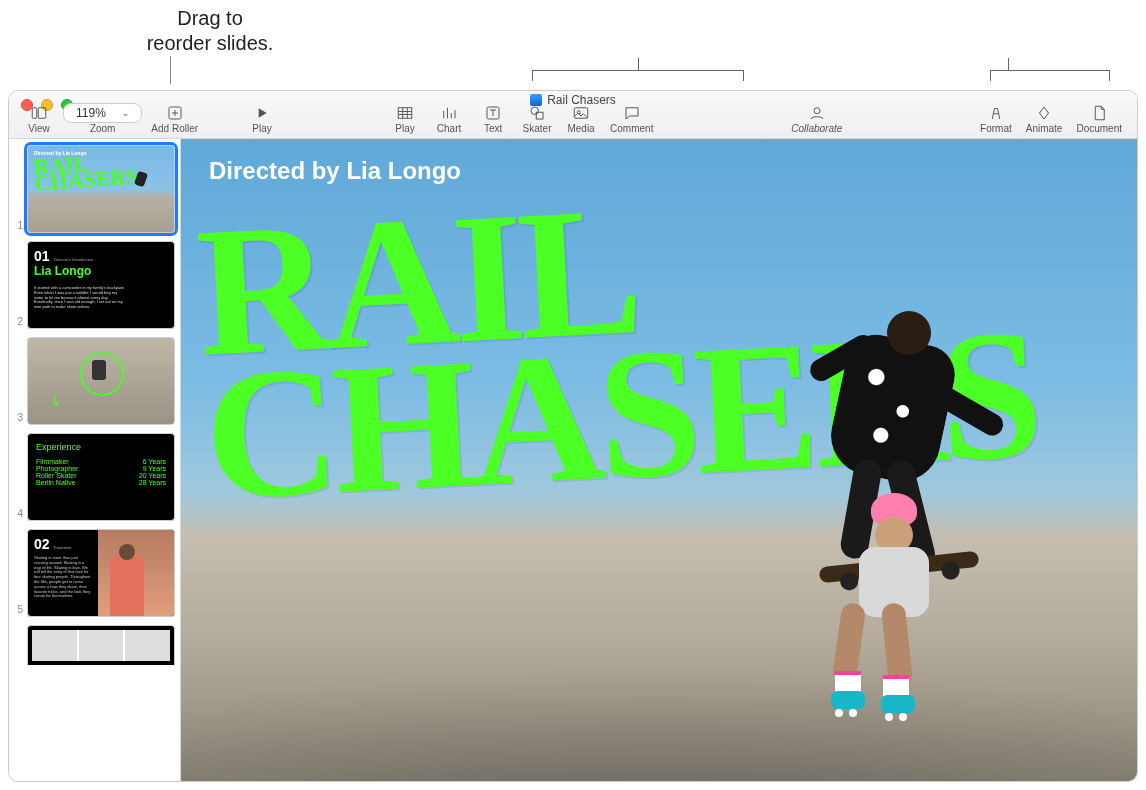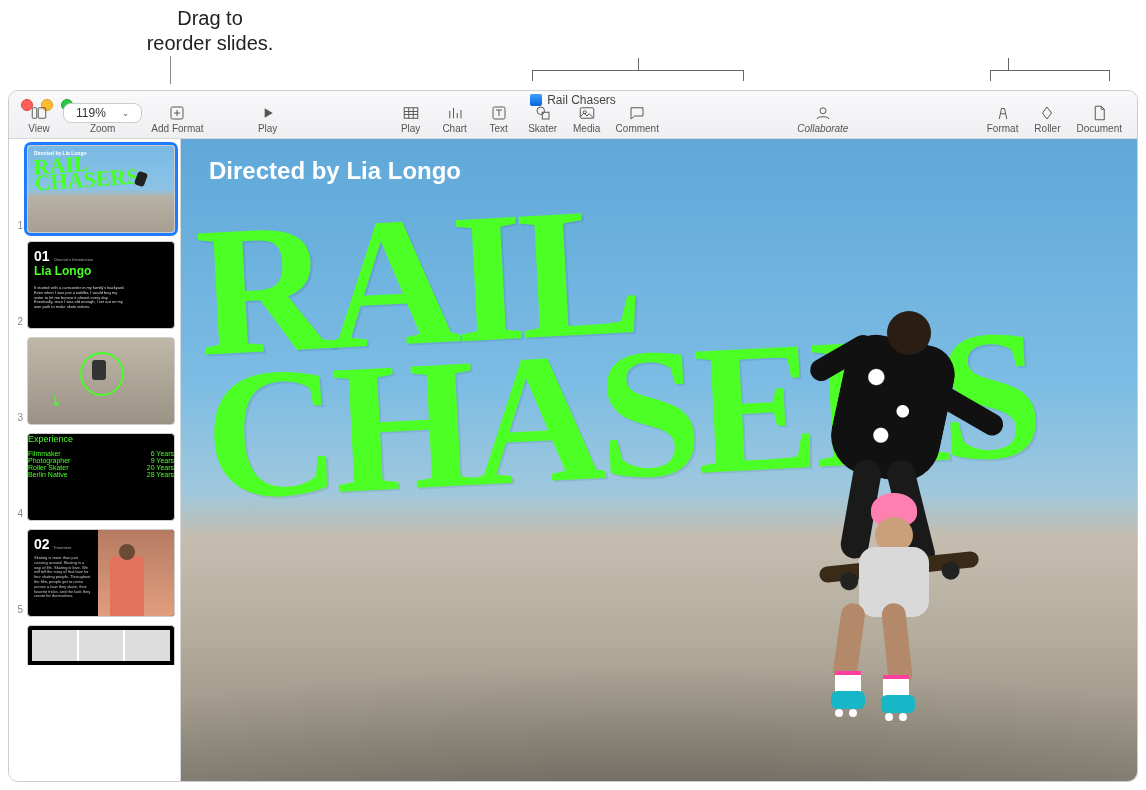--- a/index.html
+++ b/index.html
@@ -192,21 +192,21 @@
   .t2 .nm { color:#47ff24; font-size:12px; font-weight:600; }
   .t2 .para { color:#ddd; font-size:4px; line-height:1.2; margin-top:8px; width:70%; }
 
   
   .t3 { background: linear-gradient(#bfb7a8,#9a9284); }
   .t3 .circ { position:absolute; top:14px; left:52px; width:44px; height:44px; border:2px solid #47ff24; border-radius:50%; }
   .t3 .arrow { position:absolute; top:54px; left:22px; color:#47ff24; font-size:14px; transform:rotate(30deg);}
   .t3 .sk { position:absolute; top:22px; left:64px; width:14px; height:20px; background:#333; border-radius:3px;}
 
   
-  .t4 { background:#000; padding:0; color:#47ff24; font-size:8px; }
+  .t4 { background:#000; padding:8px; color:#47ff24; font-size:8px; }
   .t4 .hdr { font-size:9px; margin-bottom:6px; }
   .t4 .row { display:flex; justify-content:space-between; font-size:7px; }
 
   
   .t5 { background:#000; display:flex; }
   .t5 .l { width:48%; padding:6px; }
   .t5 .l .n02 { color:#fff; font-size:14px; font-weight:700;}
   .t5 .l .p { color:#ccc; font-size:4px; margin-top:4px; line-height:1.2;}
   .t5 .r { flex:1; background:linear-gradient(#b57b62,#e19e7e); position:relative;}
   .t5 .r .person { position:absolute; bottom:0; left:12px; width:34px; height:60px; background:#e2725b; border-radius:6px 6px 0 0;}
@@ -391,21 +391,21 @@
         </div>
         <span>Zoom</span>
       </div>
       <div class="tbtn">
         <span class="glyph">
           <svg viewBox="0 0 24 24">
               <rect x="4" y="4" width="16" height="16" rx="2"></rect>
               <path d="M12 8v8M8 12h8"></path>
             </svg>
         </span>
-        <span>Add Format</span>
+        <span>Add Roller</span>
       </div>
       <div class="tbtn play" style="min-width:110px;">
         <span class="glyph">
           <svg viewBox="0 0 24 24">
               <path d="M7 5l12 7-12 7z" fill="#555" stroke="none"></path>
             </svg>
         </span>
         <span>Play</span>
       </div>
 
@@ -486,21 +486,21 @@
             </svg>
         </span>
         <span>Format</span>
       </div>
       <div class="tbtn">
         <span class="glyph">
           <svg viewBox="0 0 24 24">
               <path d="M6 12l6-8 6 8-6 8z"></path>
             </svg>
         </span>
-        <span>Roller</span>
+        <span>Animate</span>
       </div>
       <div class="tbtn">
         <span class="glyph">
           <svg viewBox="0 0 24 24">
               <path d="M7 3h8l4 4v14H7z"></path>
               <path d="M15 3v4h4"></path>
             </svg>
         </span>
         <span>Document</span>
       </div>

